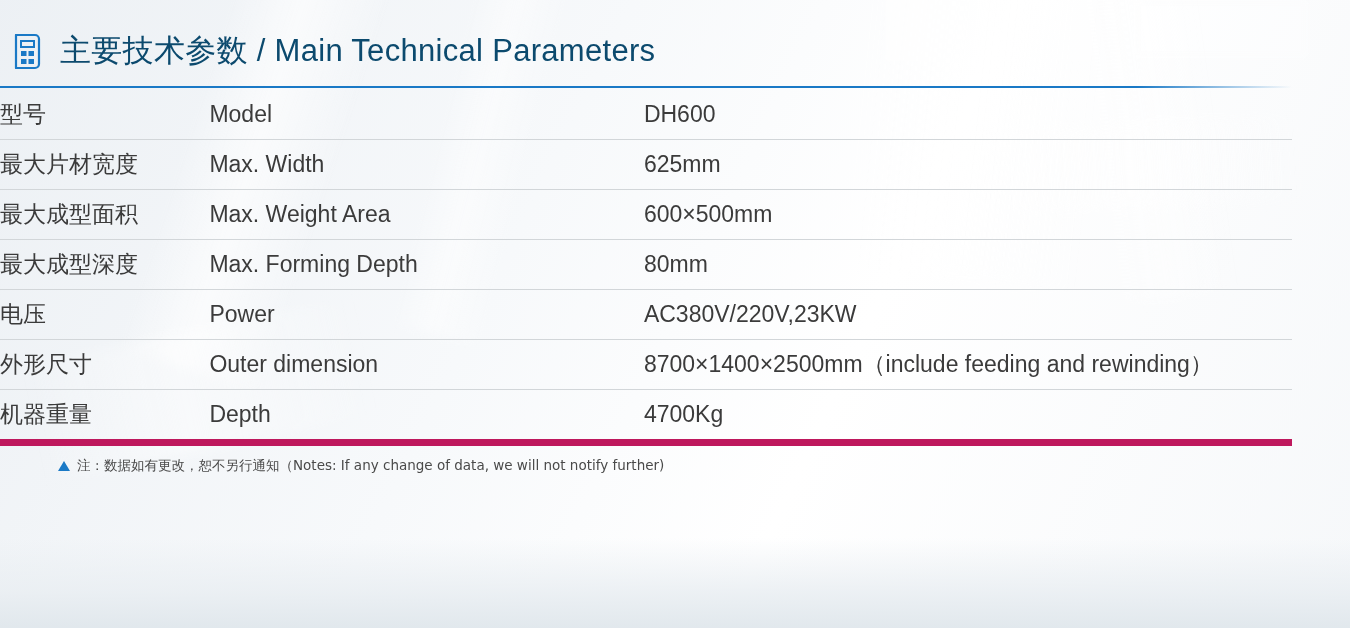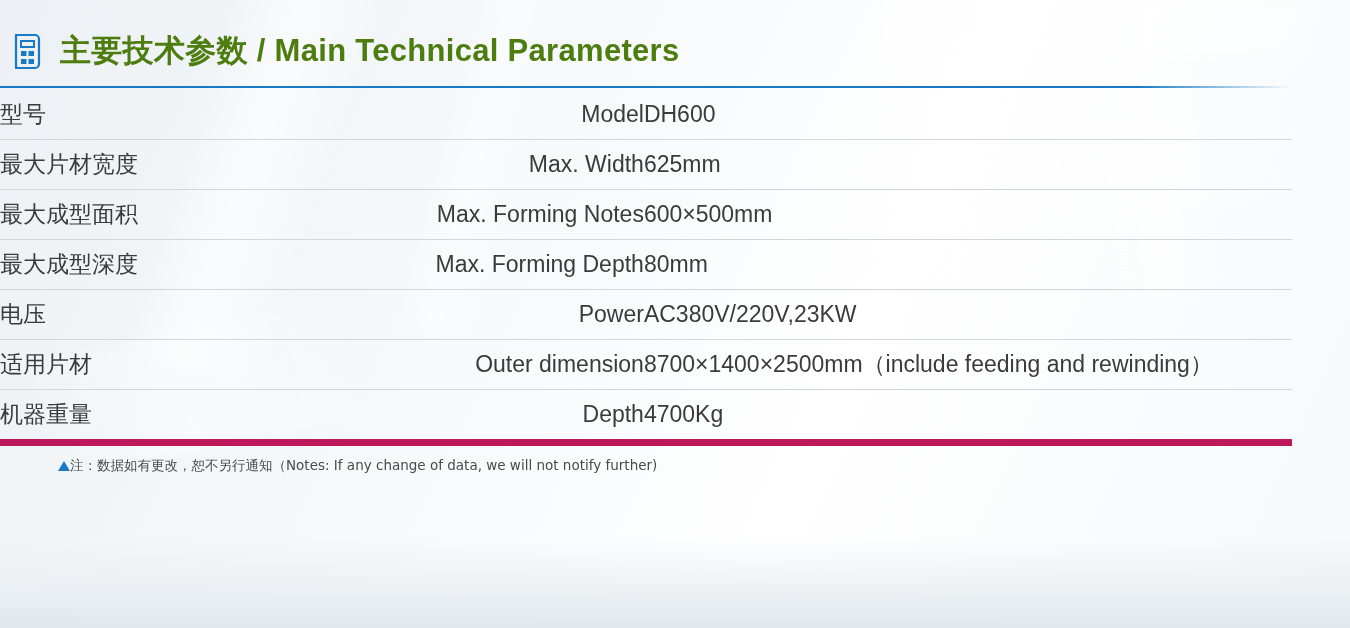--- a/index.html
+++ b/index.html
@@ -68,24 +68,24 @@
   .header-icon {
     width: 38px;
     height: 40px;
     flex: 0 0 auto;
     display: flex;
     align-items: center;
     justify-content: center;
   }
   .title {
     font-size: 31px;
-    color: #4d7c0f;
+    color: #0c4a6e;
     letter-spacing: .3px;
     white-space: nowrap;
-    font-weight: 700;
+    font-weight: 400;
   }
   .title .cn { font-family: "DejaVu Sans", sans-serif; }
 
   .rule {
     height: 2px;
     margin: 6px 0 0 0;
     width: 1292px;
     background: linear-gradient(90deg, #1a79c6 0%, #1a79c6 88%, rgba(26,121,198,0) 100%);
   }
 
@@ -97,26 +97,27 @@
   }
   table.spec td {
     padding: 9px 0 9px 0;
     font-size: 23px;
     color: #3b3b3b;
     border-bottom: 1px solid #d2d6d9;
     vertical-align: middle;
   }
   table.spec tr:last-child td { border-bottom: 7px solid #be185d; }
   td.c-cn  { width: 200px; padding-left: 58px; font-family: "DejaVu Sans", sans-serif; }
-  td.c-en  { width: 415px; text-align: right; }
+  td.c-en  { width: 415px; }
   td.c-val { width: 619px; }
 
   .note {
     display: flex;
     align-items: center;
+    gap: 7px;
     margin-top: 11px;
     padding-left: 58px;
     font-size: 13.5px;
     color: #4a4a4a;
   }
   .note-triangle {
     width: 0; height: 0;
     border-left: 6px solid transparent;
     border-right: 6px solid transparent;
     border-bottom: 10px solid #1a79c6;
@@ -166,35 +167,35 @@
         <td class="c-en">Model</td>
         <td class="c-val">DH600</td>
       </tr>
       <tr>
         <td class="c-cn">最大片材宽度</td>
         <td class="c-en">Max. Width</td>
         <td class="c-val">625mm</td>
       </tr>
       <tr>
         <td class="c-cn">最大成型面积</td>
-        <td class="c-en">Max. Forming Notes</td>
+        <td class="c-en">Max. Weight Area</td>
         <td class="c-val">600×500mm</td>
       </tr>
       <tr>
         <td class="c-cn">最大成型深度</td>
         <td class="c-en">Max. Forming Depth</td>
         <td class="c-val">80mm</td>
       </tr>
       <tr>
         <td class="c-cn">电压</td>
         <td class="c-en">Power</td>
         <td class="c-val">AC380V/220V,23KW</td>
       </tr>
       <tr>
-        <td class="c-cn">适用片材</td>
+        <td class="c-cn">外形尺寸</td>
         <td class="c-en">Outer dimension</td>
         <td class="c-val">8700×1400×2500mm（include feeding and rewinding）</td>
       </tr>
       <tr>
         <td class="c-cn">机器重量</td>
         <td class="c-en">Depth</td>
         <td class="c-val">4700Kg</td>
       </tr>
     </tbody>
   </table>

